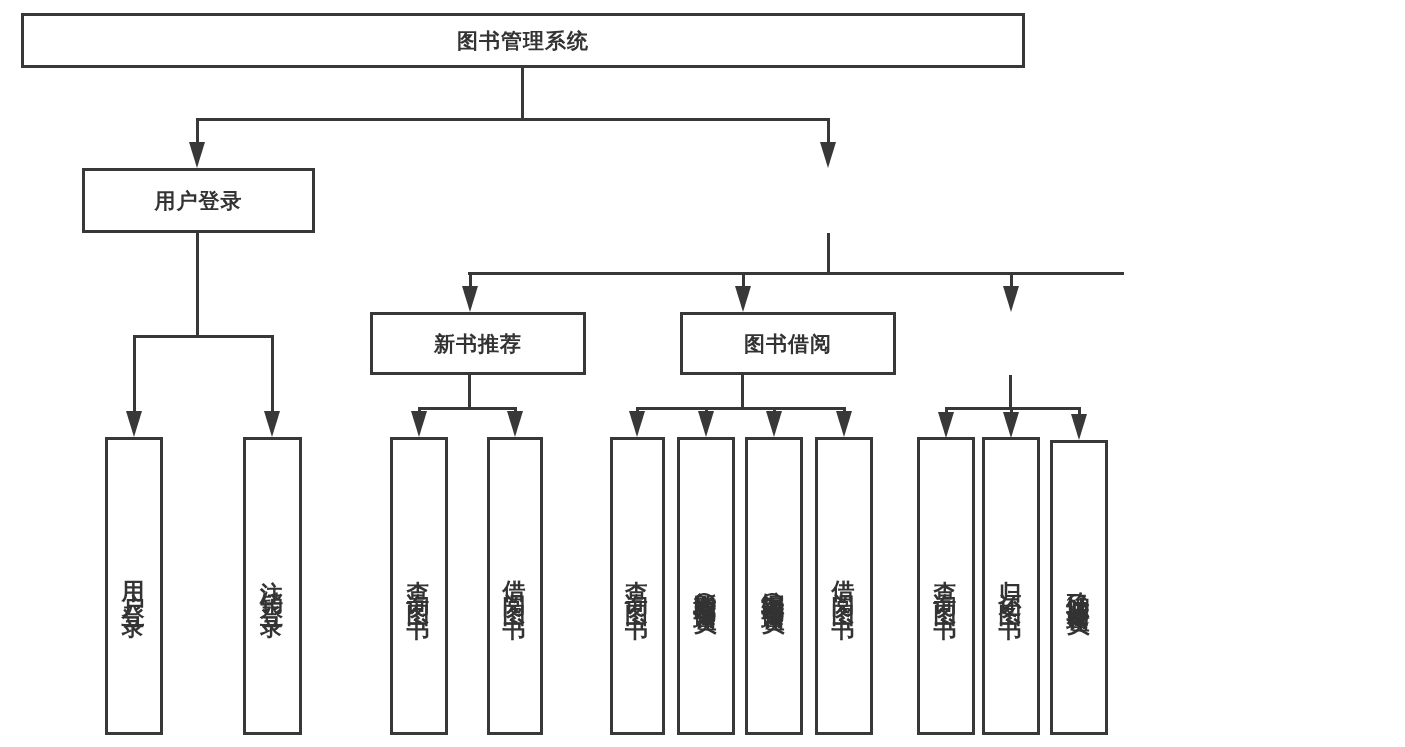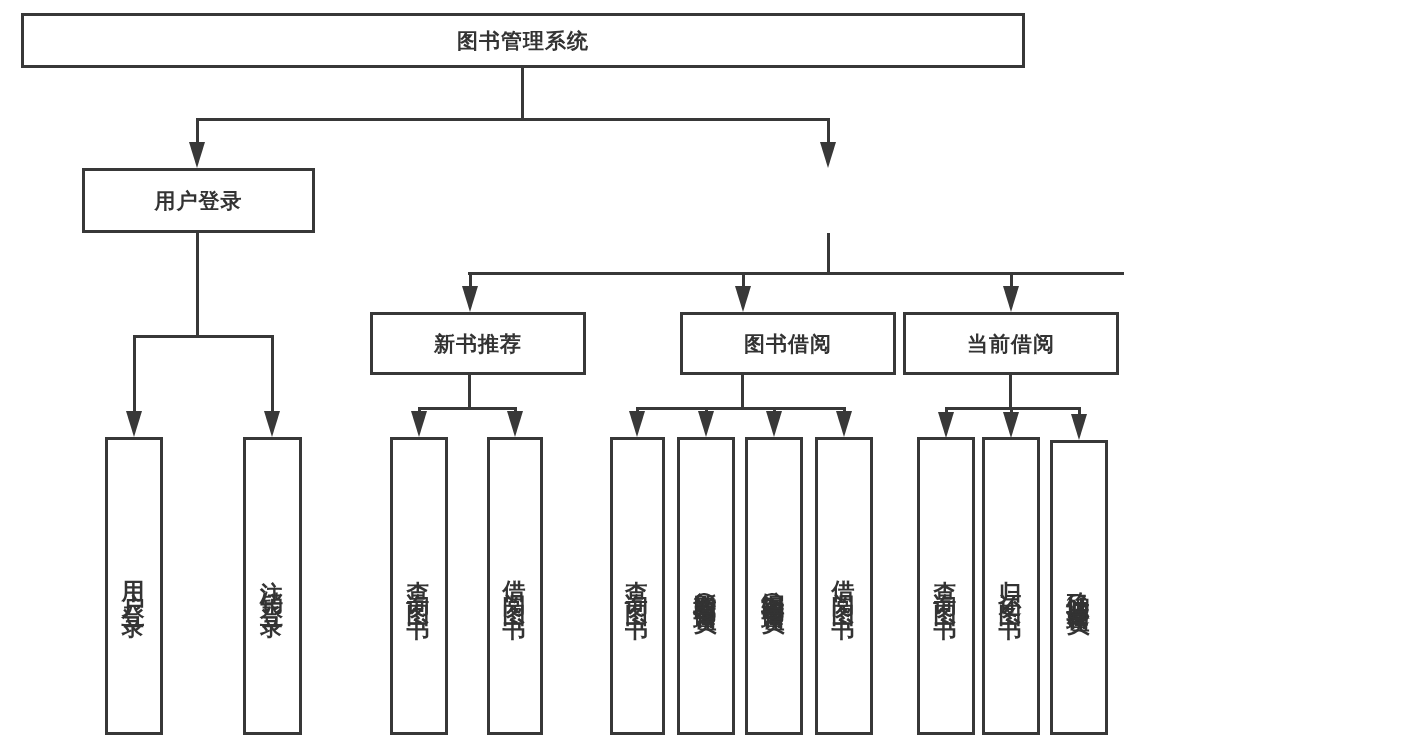--- a/index.html
+++ b/index.html
@@ -55,21 +55,20 @@
 <body>
 
 <div id="stage">
 
   <div class="box" style="left:21px;top:13px;width:1004px;height:55px;">图书管理系统</div>
 
   <div class="box" style="left:82px;top:168px;width:233px;height:65px;">用户登录</div>
 
   <div class="box" style="left:370px;top:312px;width:216px;height:63px;">新书推荐</div>
   <div class="box" style="left:639px;top:312px;width:216px;height:63px;margin-left:41px;">图书借阅</div>
-  <div class="box" style="left:903px;top:312px;width:216px;height:63px;">当前借阅</div>
 
   <div class="box vbox v4" style="left:105px;top:437px;width:58px;height:298px;">用户登录</div>
   <div class="box vbox v4" style="left:243px;top:437px;width:59px;height:298px;">注销登录</div>
 
   <div class="box vbox v4" style="left:390px;top:437px;width:58px;height:298px;">查询图书</div>
   <div class="box vbox v4" style="left:487px;top:437px;width:56px;height:298px;">借阅图书</div>
 
   <div class="box vbox v4" style="left:610px;top:437px;width:55px;height:298px;">查询图书</div>
   <div class="box vbox v10" style="left:677px;top:437px;width:58px;height:298px;">新增图书（管理员）</div>
   <div class="box vbox v10" style="left:745px;top:437px;width:58px;height:298px;">编辑图书（管理员）</div>

